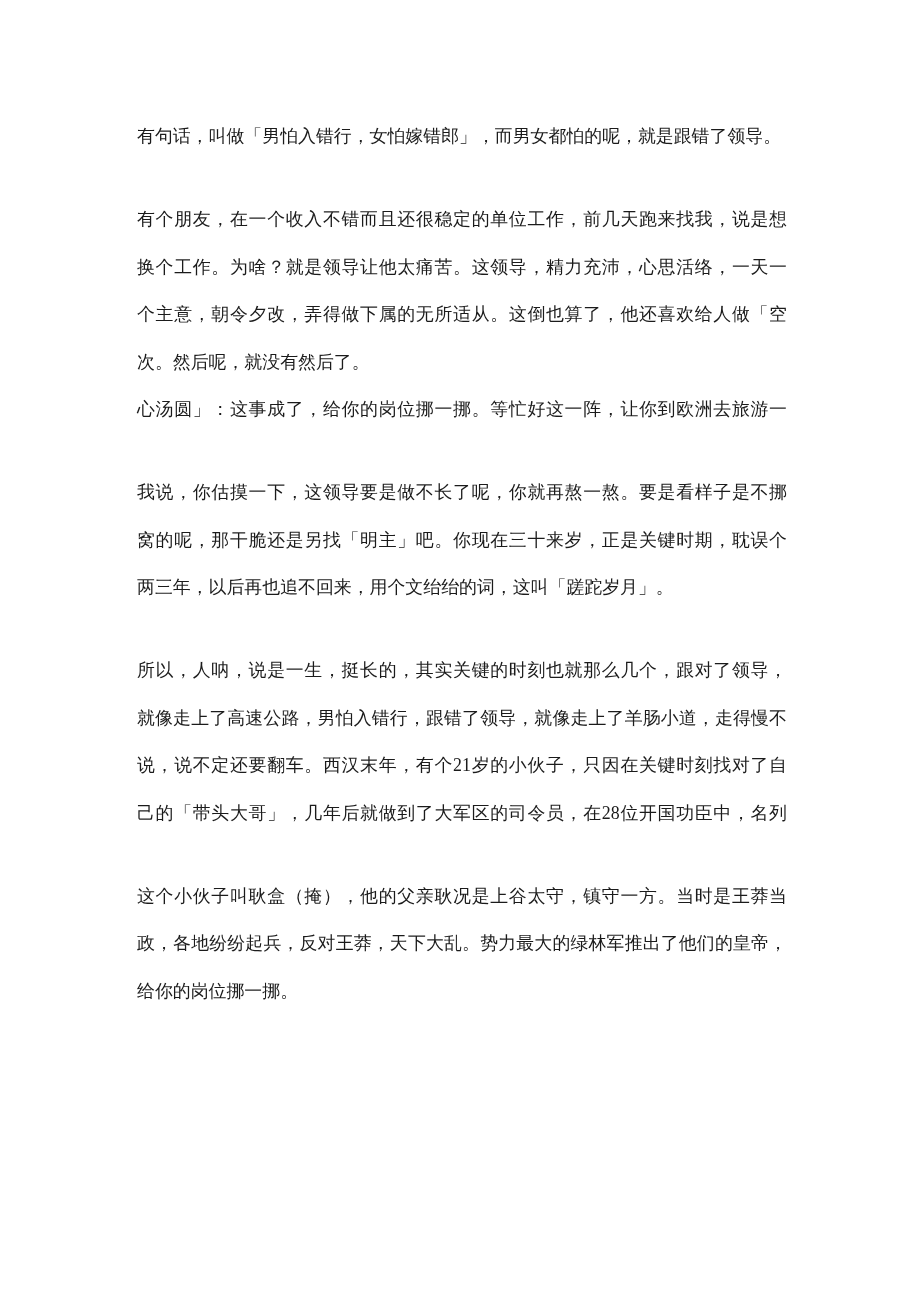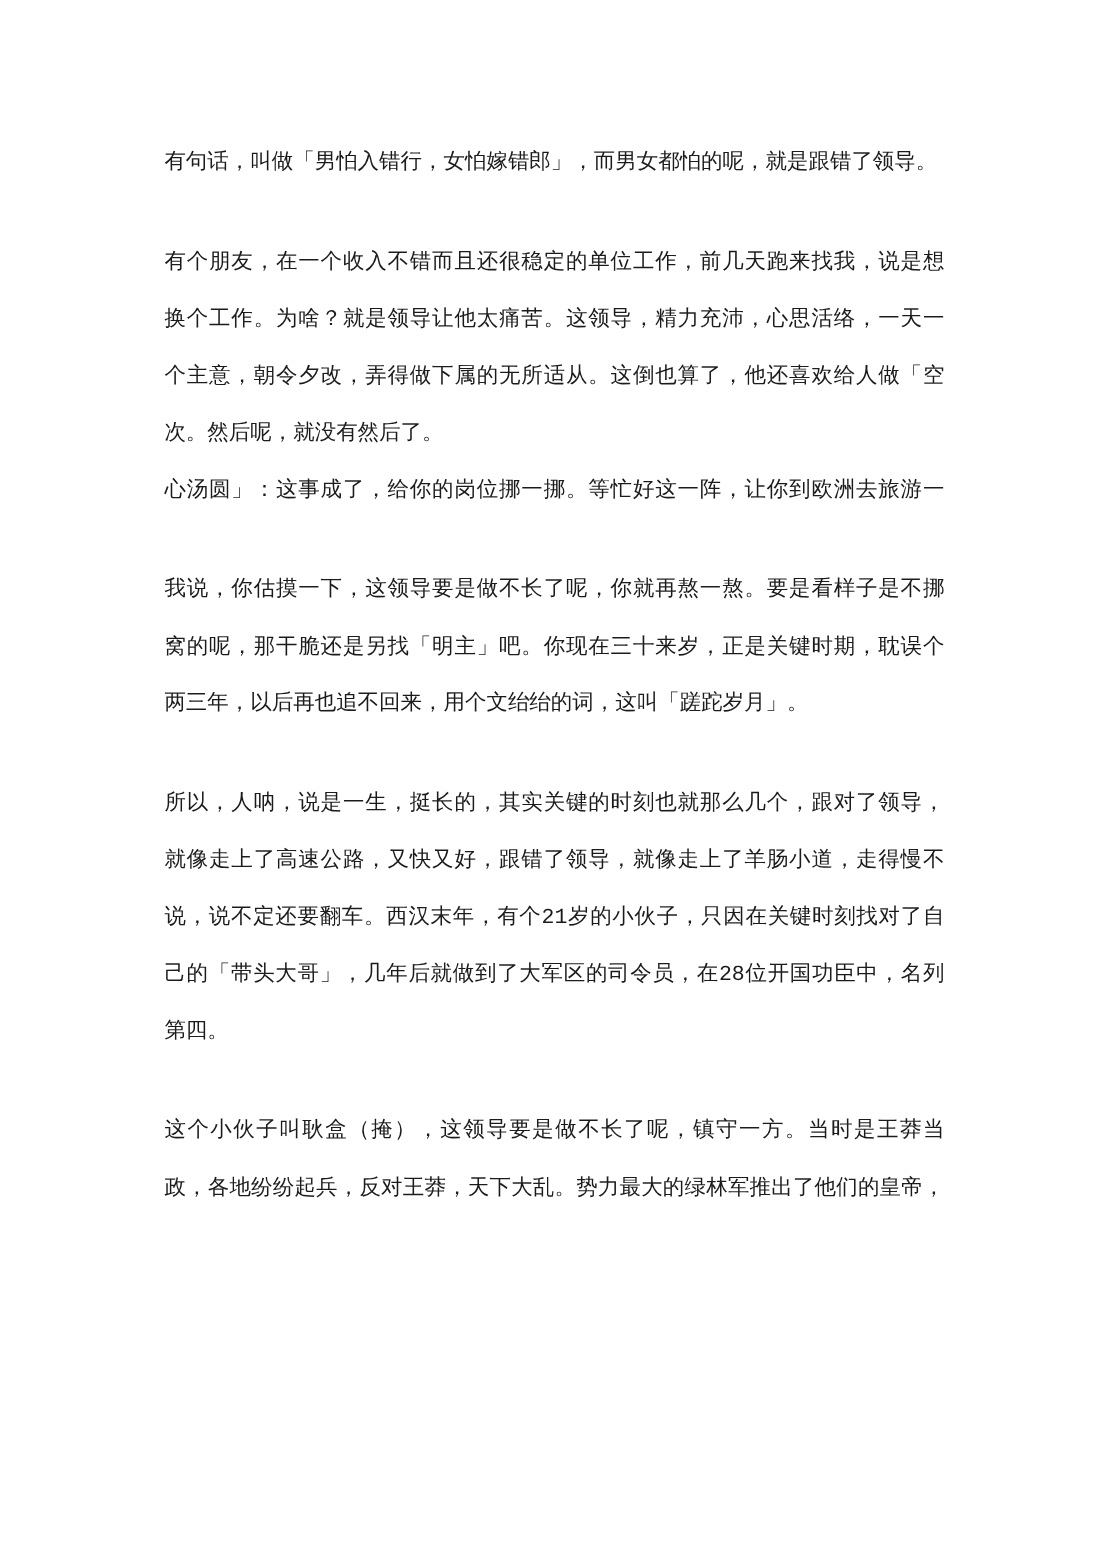--- a/index.html
+++ b/index.html
@@ -6,21 +6,21 @@
     margin: 0;
     padding: 0;
     background: #ffffff;
   }
   .page {
     position: relative;
     width: 920px;
     height: 1023px;
     background: var(--page-bg, #ffffff);
     overflow: hidden;
-    font-family: Liberation Mono, monospace;
+    font-family: Liberation Serif, serif;
   }
   .text-block {
     position: absolute;
     left: 137px;
     top: 113px;
     width: 650px;
     color: var(--text-color, #1b1b1b);
   }
   .paragraph {
     margin: 0 0 35.5px 0;
@@ -55,24 +55,23 @@
         <div class="line para-last">次。然后呢，就没有然后了。</div>
         <div class="line">心汤圆」：这事成了，给你的岗位挪一挪。等忙好这一阵，让你到欧洲去旅游一</div>
       </div>
       <div class="paragraph">
         <div class="line">我说，你估摸一下，这领导要是做不长了呢，你就再熬一熬。要是看样子是不挪</div>
         <div class="line">窝的呢，那干脆还是另找「明主」吧。你现在三十来岁，正是关键时期，耽误个</div>
         <div class="line para-last">两三年，以后再也追不回来，用个文绐绐的词，这叫「蹉跎岁月」。</div>
       </div>
       <div class="paragraph">
         <div class="line">所以，人呐，说是一生，挺长的，其实关键的时刻也就那么几个，跟对了领导，</div>
-        <div class="line">就像走上了高速公路，又快又好，跟错了领导，就像走上了羊肠小道，走得慢不</div>
+        <div class="line">就像走上了高速公路，男怕入错行，跟错了领导，就像走上了羊肠小道，走得慢不</div>
         <div class="line">说，说不定还要翻车。西汉末年，有个21岁的小伙子，只因在关键时刻找对了自</div>
         <div class="line">己的「带头大哥」，几年后就做到了大军区的司令员，在28位开国功臣中，名列</div>
-        <div class="line para-last">第四。</div>
       </div>
       <div class="paragraph">
-        <div class="line">这个小伙子叫耿盒（掩），这领导要是做不长了呢，镇守一方。当时是王莽当</div>
+        <div class="line">这个小伙子叫耿盒（掩），他的父亲耿况是上谷太守，镇守一方。当时是王莽当</div>
         <div class="line">政，各地纷纷起兵，反对王莽，天下大乱。势力最大的绿林军推出了他们的皇帝，</div>
         <div class="line para-last">给你的岗位挪一挪。</div>
       </div>
     </div>
 </div>
 
 </body></html>

